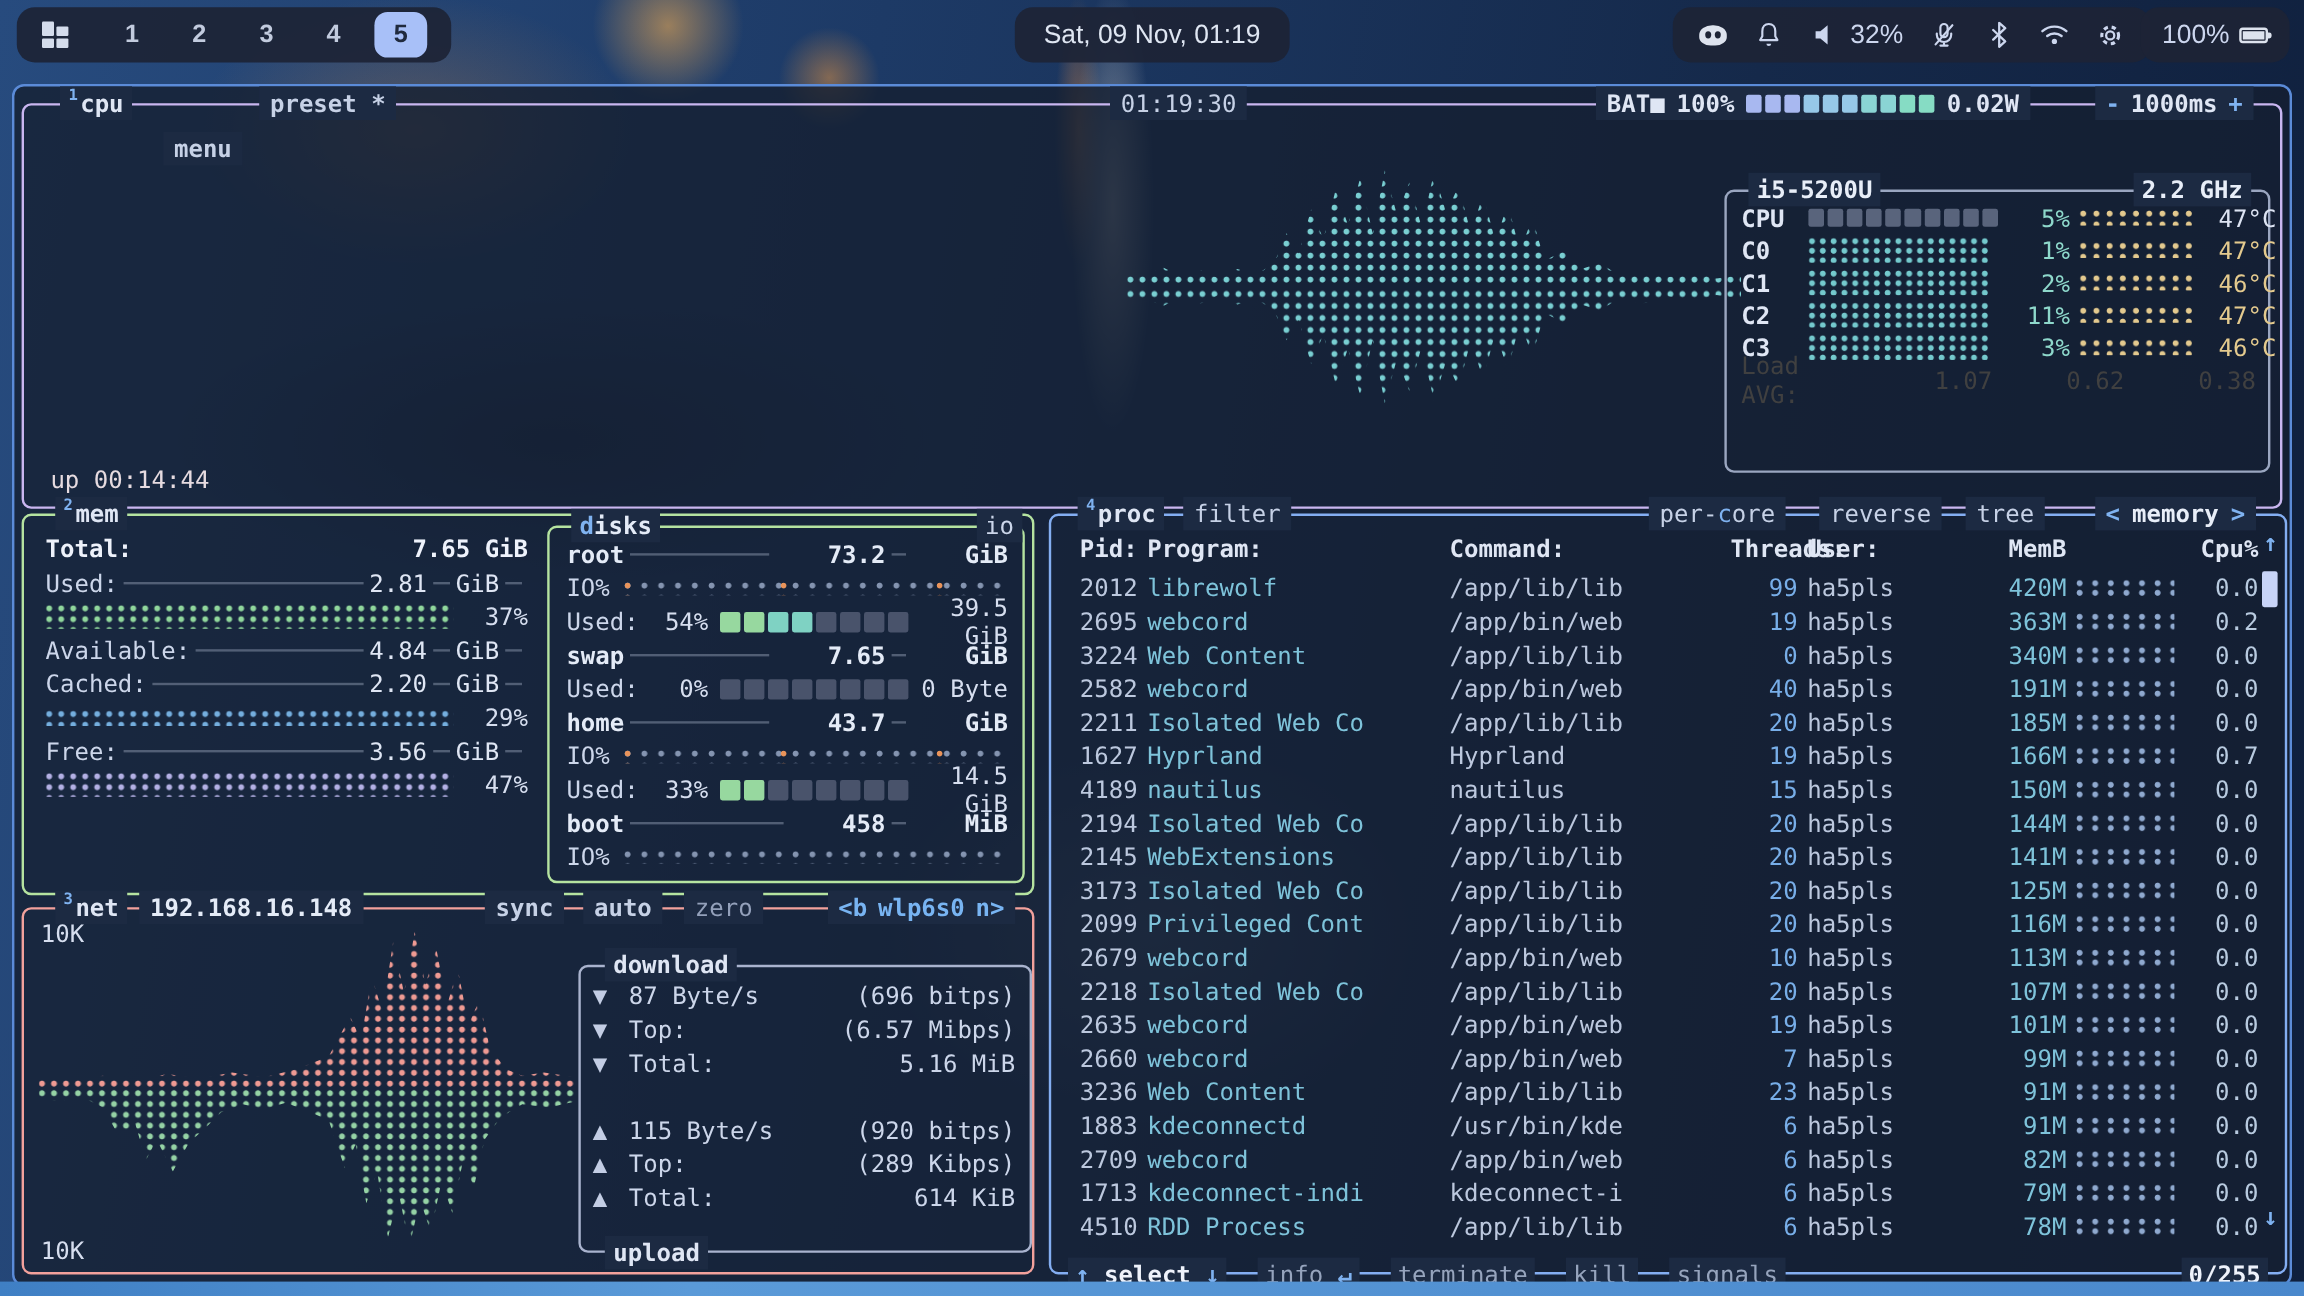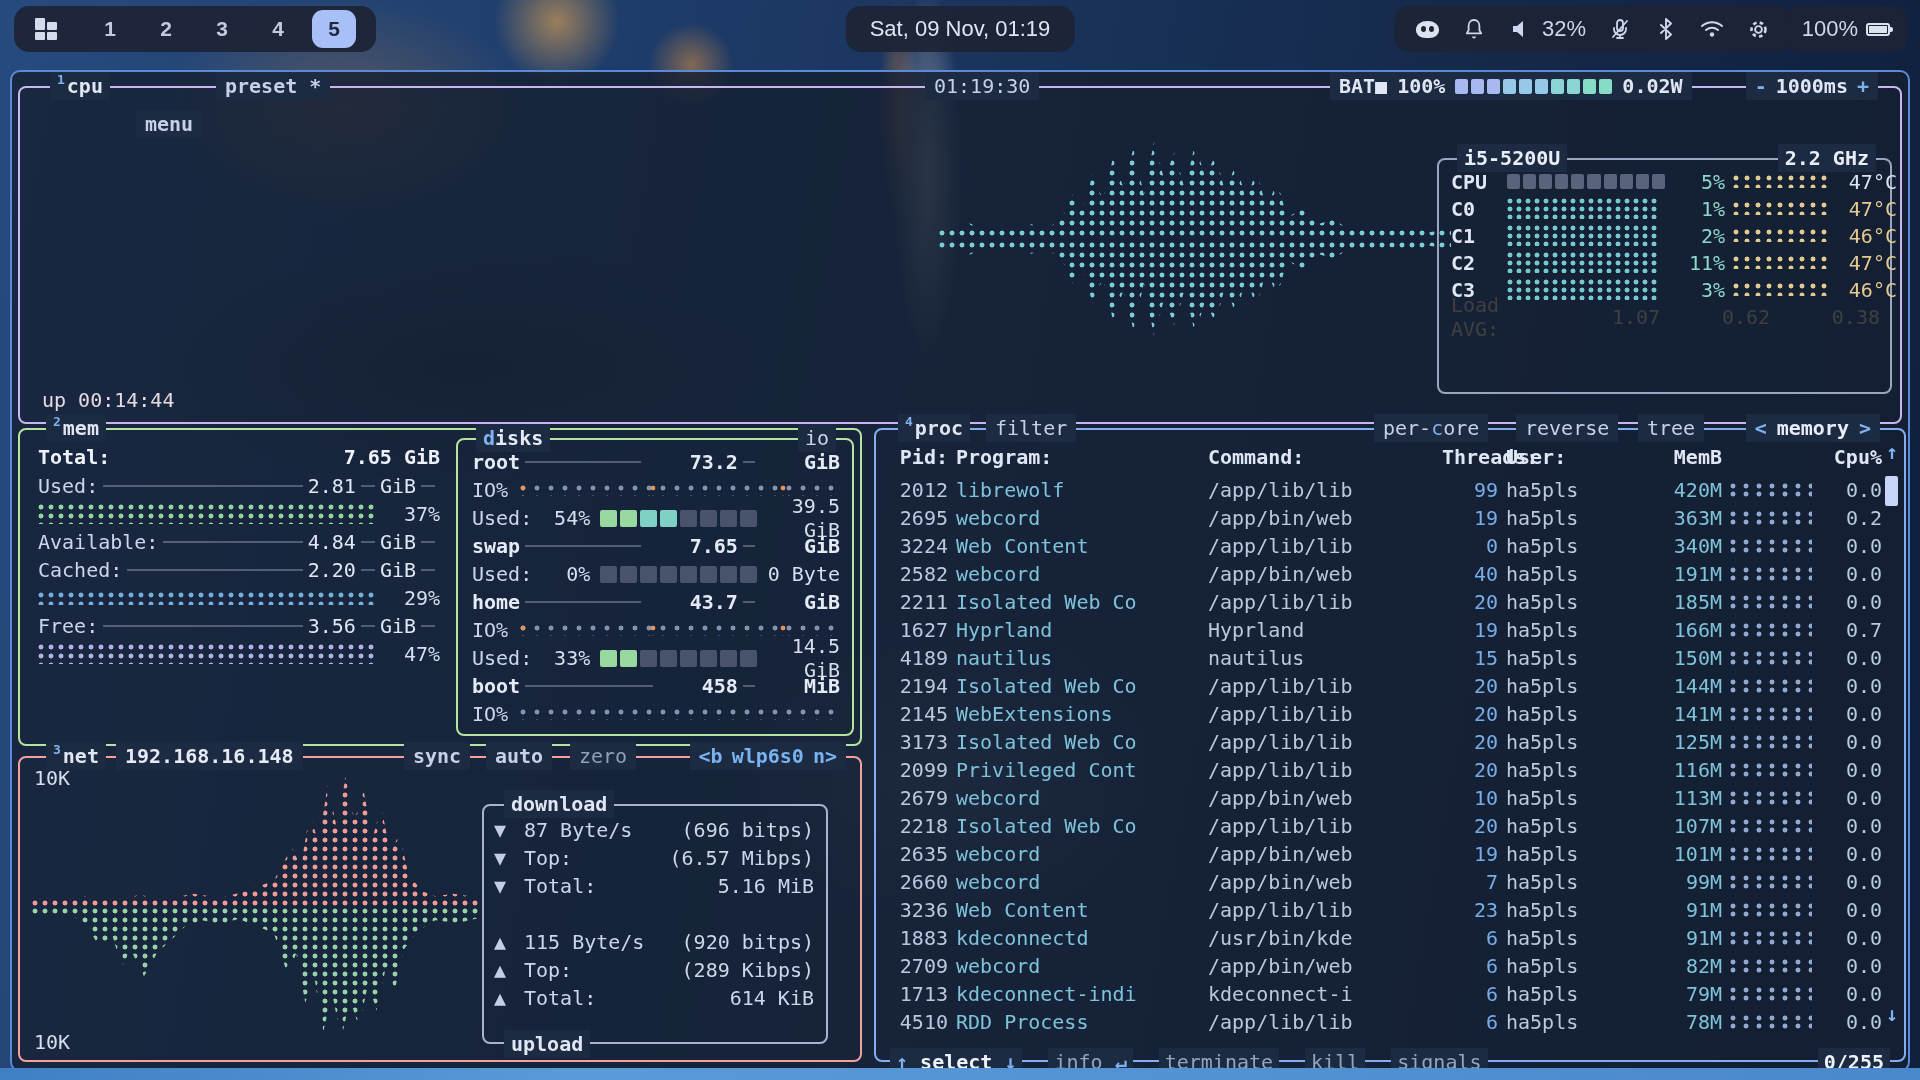--- a/index.html
+++ b/index.html
@@ -154,21 +154,21 @@
   .net-title .sup{color:var(--blue);}
   .net-ip{left:96px;font-weight:bold;color:#e4ebf7;}
   .net-b1{left:384px;font-weight:bold;} .net-b2{left:466px;font-weight:bold;}
   .net-b3{left:550px;color:#93a0ba;}
   .net-iface{right:14px;font-weight:bold;color:#78b4f2;display:flex;gap:9px;}
   .scale{position:absolute;left:14px;color:#d6deef;}
   .scale.top{top:8px;} .scale.btm{bottom:6px;}
   .net-graph{position:absolute;left:12px;top:16px;width:448px;height:266px;}
   .net-graph .half.top{--dc:#ef9a93;background-size:10px 9px;}
   .net-graph .half.bot{--dc:#95d2a5;background-size:10px 9px;}
-  .xfer-box{position:absolute;left:462px;top:46px;width:346px;height:240px;
+  .xfer-box{position:absolute;left:462px;top:46px;width:378px;height:240px;
     border:2px solid #a9b3ce;border-radius:8px;padding:10px 12px 0 10px;}
   .xrow{display:flex;height:28px;align-items:center;gap:10px;color:#ccd6ea;}
   .xrow .arr{width:20px;color:#c3cde4;}
   .xrow .xval{flex:1;text-align:right;}
   .xgap{height:28px;}
 
   
   .proc-box{left:862px;top:356px;width:1032px;height:634px;border-color:#84aef2;}
   .proc-b-filter{left:110px;}
   .proc-b-percore{left:498px;} .proc-b-reverse{left:640px;} .proc-b-tree{left:762px;}
@@ -442,21 +442,21 @@
             <span class="mpct">47%</span>
           </div>
         </div>
     </div>
 
     <div class="disks-box">
       <div class="btitle" style="left:18px;">
         <span class="hot" style="font-weight:bold;">d</span>
           <span>isks</span>
       </div>
-      <div class="btitle" style="right:16px;font-weight:normal;color:#ccd6ea;">io</div>
+      <div class="btitle" style="right:0;font-weight:normal;color:#ccd6ea;">io</div>
 
       <div class="drow">
         <span class="dname">root</span>
           <span class="lead"></span>
         <span class="dsize">73.2</span>
           <span class="lead sm"></span>
         <span class="dsize">GiB</span>
       </div>
       <div class="iorow">
         <span class="iolab">IO%</span>

